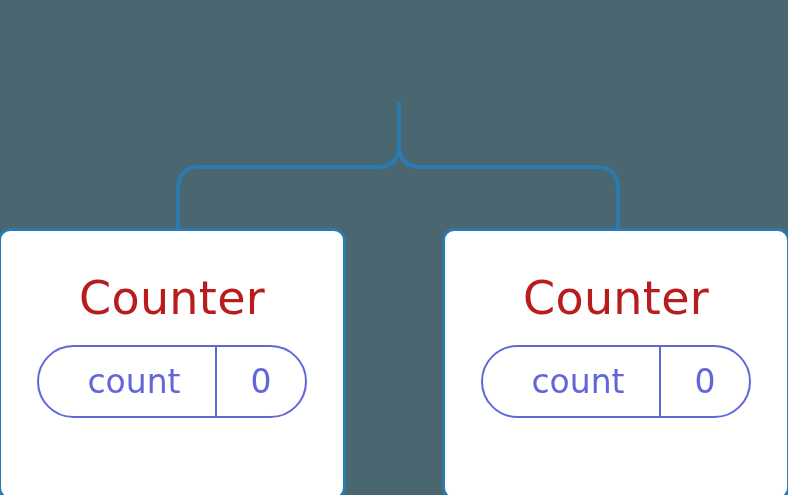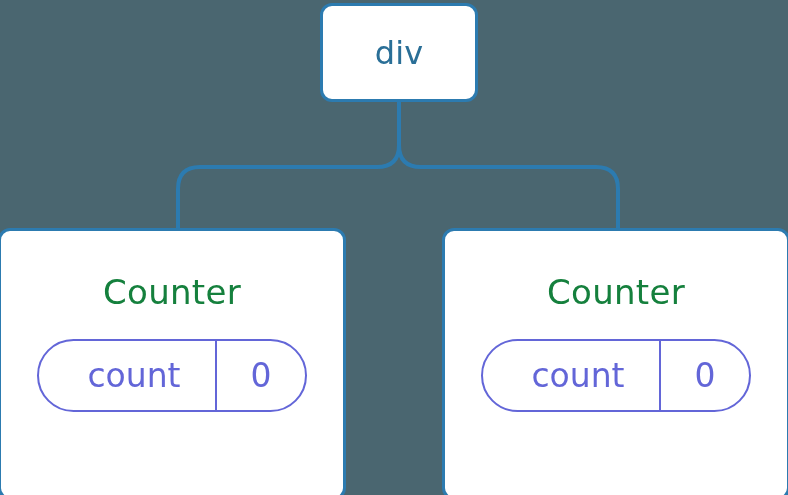--- a/index.html
+++ b/index.html
@@ -67,25 +67,25 @@
     width: 348px;
     height: 272px;
     justify-content: flex-start;
     padding-top: 44px;
   }
 
   .node-child-left  { left: -2px; }
   .node-child-right { left: 442px; }
 
   .node-child .node-title {
-    font-size: 34px;
+    font-size: 46px;
     line-height: 1;
-    color: #15803d;
+    color: #b91c1c;
     letter-spacing: 0.3px;
-    margin-bottom: 30px;
+    margin-bottom: 24px;
   }
 
   
   .state-pill {
     display: flex;
     align-items: stretch;
     height: 73px;
     border: 2px solid #6366d8;
     border-radius: 50px;
     box-sizing: border-box;
@@ -126,23 +126,20 @@
              L 596 167
              Q 618 167 618 189
              L 618 232" fill="none" stroke="#2c7bb0" stroke-width="4" stroke-linecap="butt" stroke-linejoin="round"></path>
     <path d="M 399 102 L 399 145
              Q 399 167 377 167
              L 200 167
              Q 178 167 178 189
              L 178 232" fill="none" stroke="#2c7bb0" stroke-width="4" stroke-linecap="butt" stroke-linejoin="round"></path>
   </svg>
 
-  <div class="node node-root">
-    <span class="node-title">div</span>
-  </div>
 
   <div class="node node-child node-child-left">
     <span class="node-title">Counter</span>
     <div class="state-pill">
       <span class="state-key">count</span>
       <span class="state-value">0</span>
     </div>
   </div>
 
   <div class="node node-child node-child-right">

